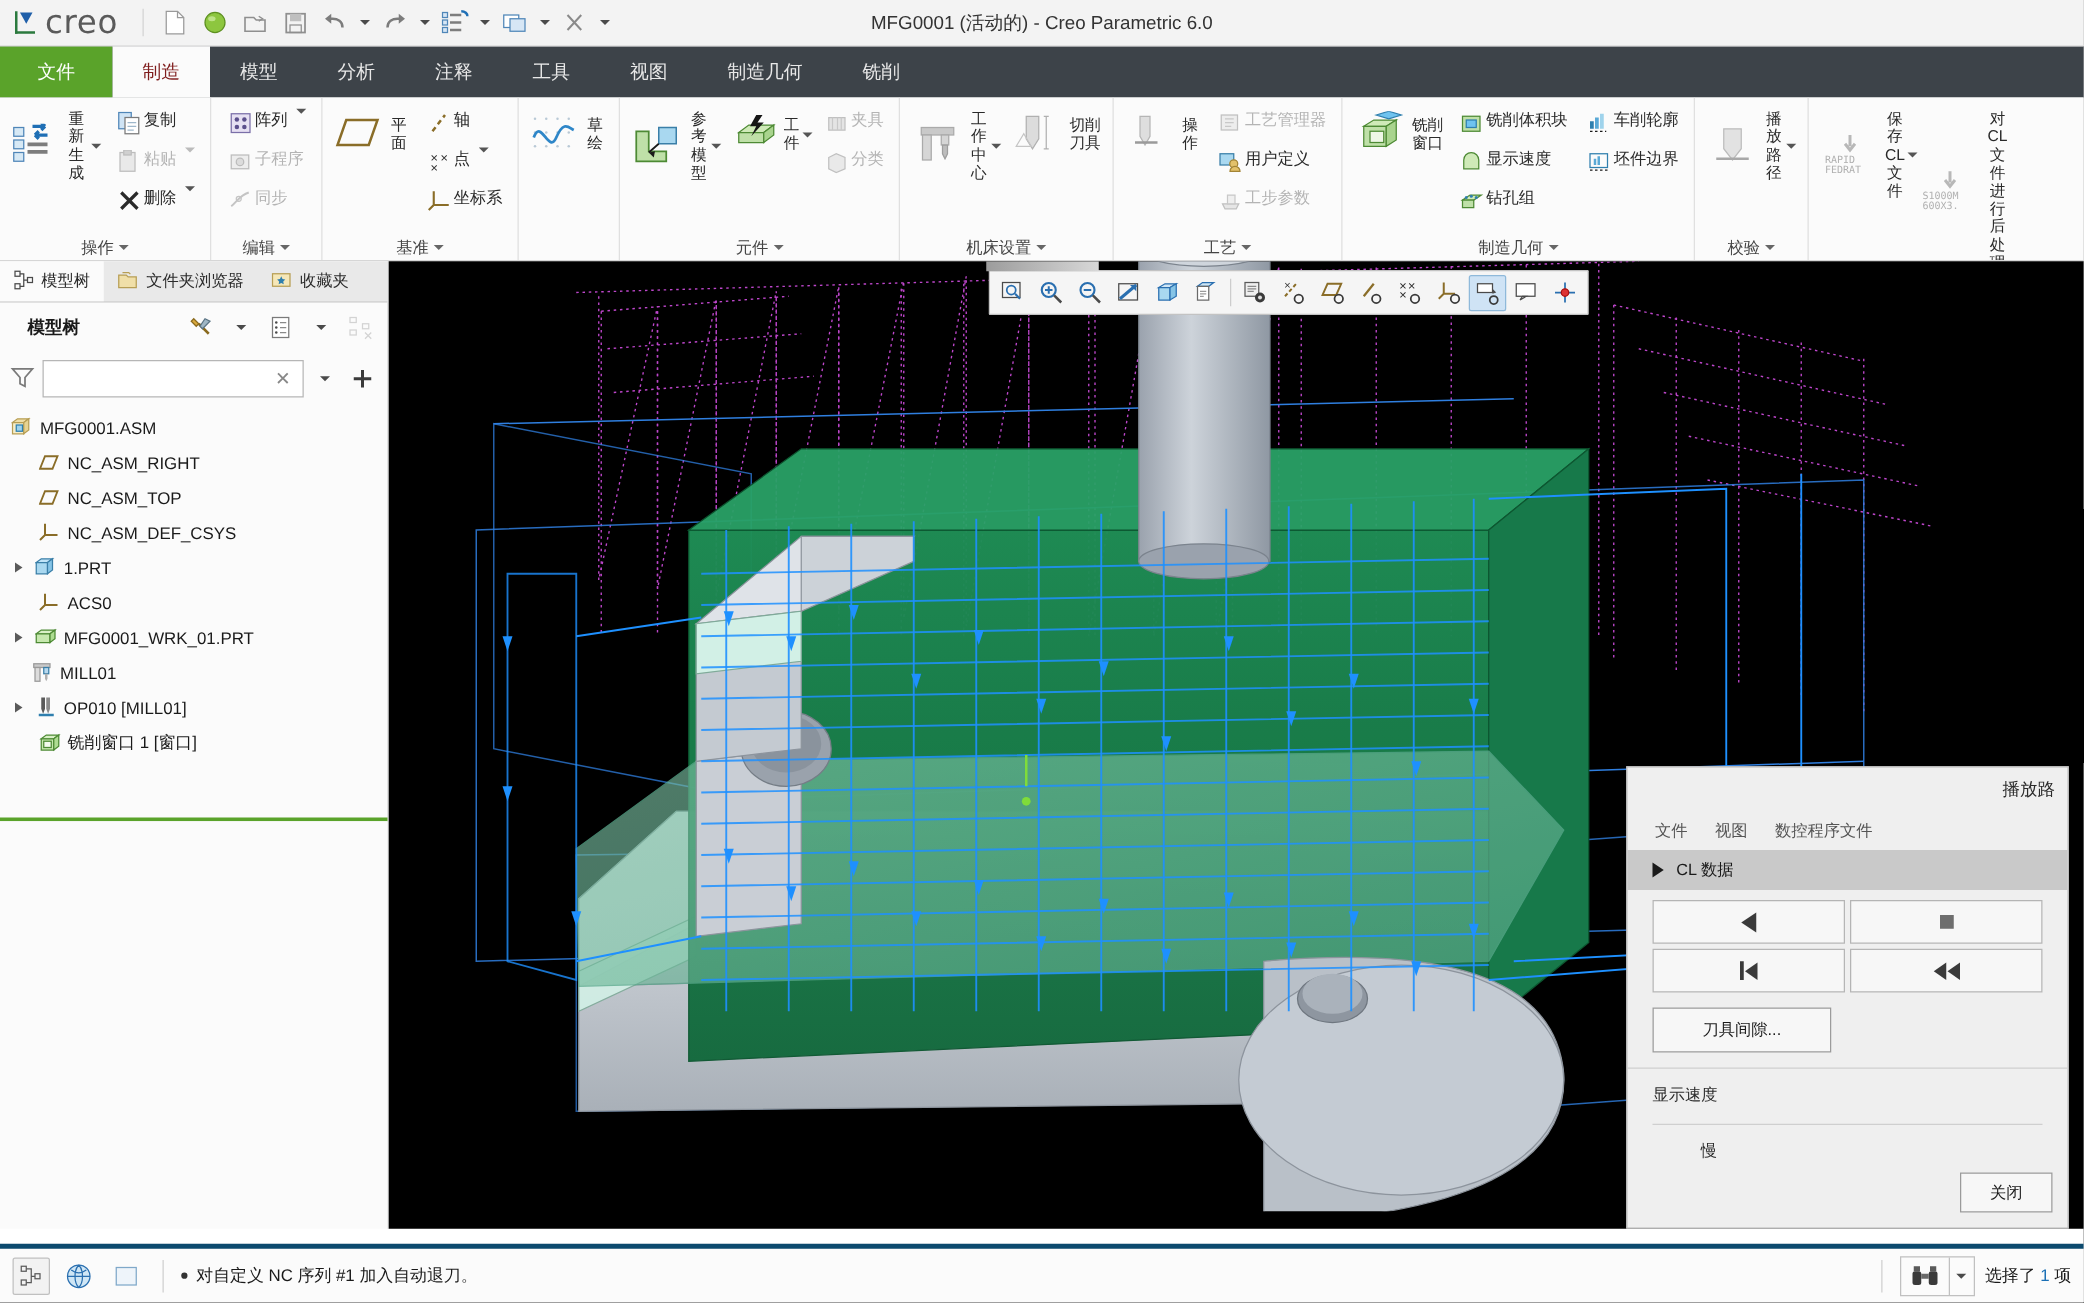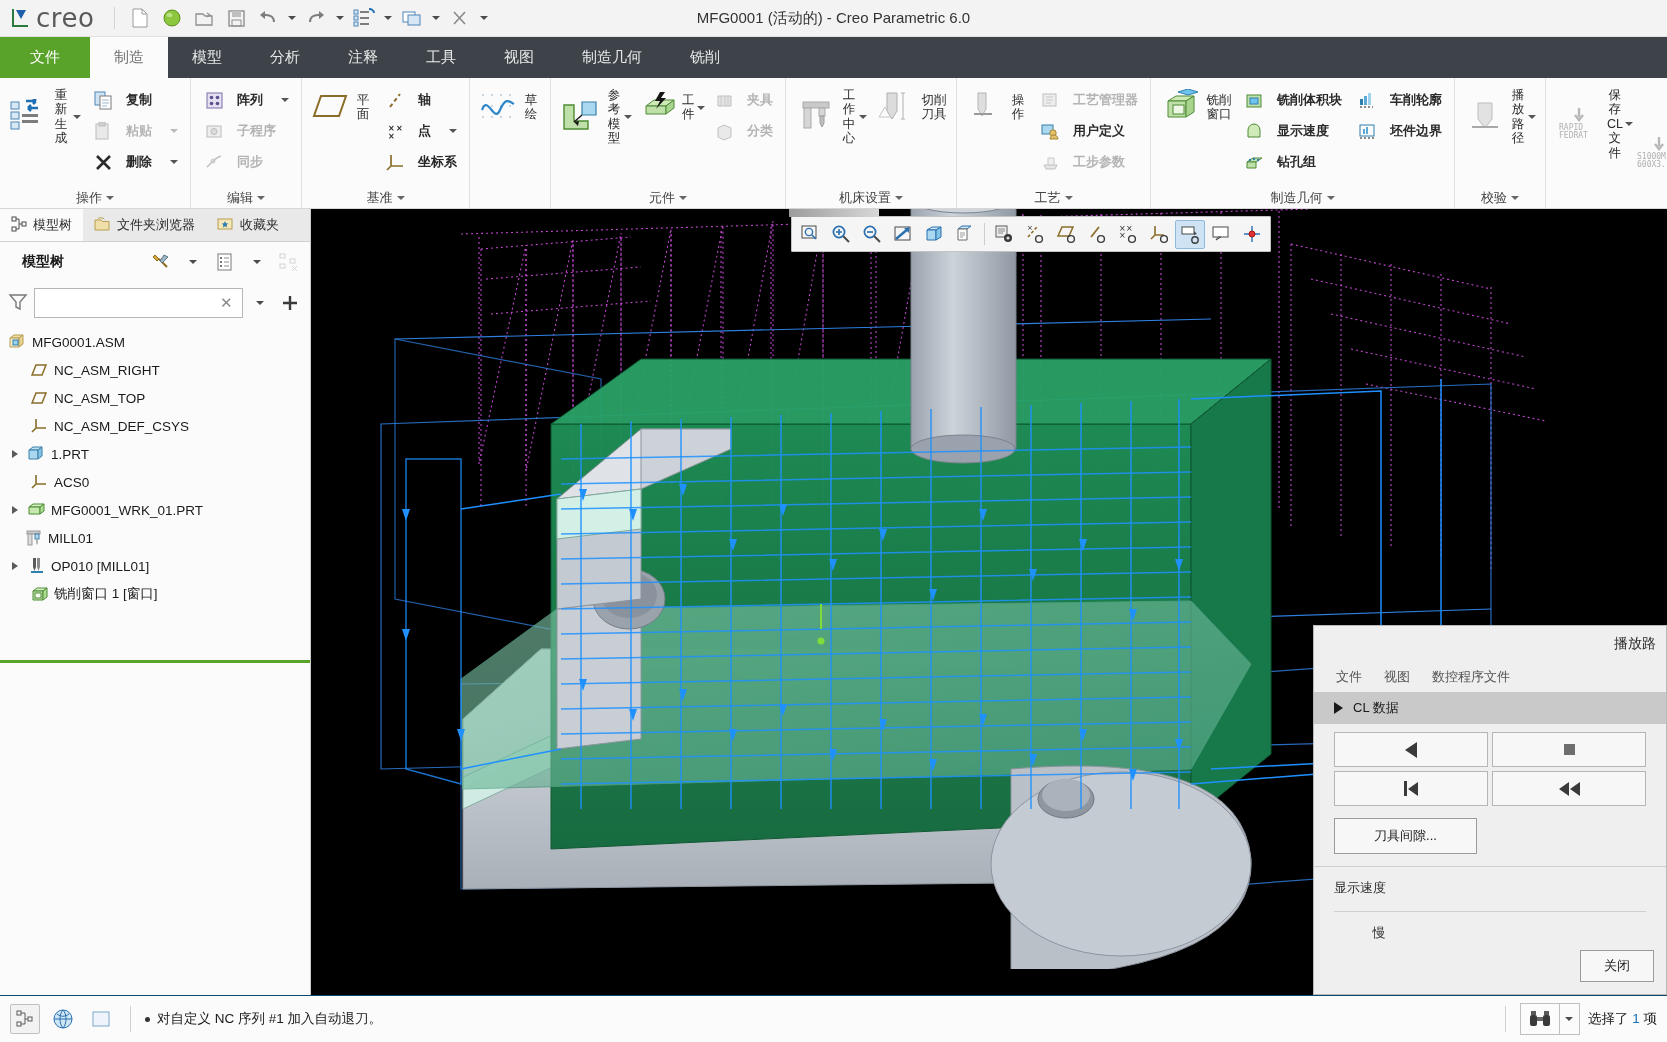--- a/index.html
+++ b/index.html
@@ -42,21 +42,21 @@
     position:absolute; left:0; right:0; text-align:center; font-size:15px; color:#333;
     pointer-events:none;
   }
 
   
   .ribbon-tabs { height:41px; background:#3d4349; display:flex; align-items:stretch; flex:none; }
   .rtab {
     display:flex; align-items:center; padding:0 24px; color:#e8e8e8; font-size:15px; cursor:default;
   }
   .rtab.file { background:#5aa32a; color:#fff; font-weight:normal; padding:0 30px; }
-  .rtab.active { background:#fbfbfb; color:#737373; }
+  .rtab.active { background:#fbfbfb; color:#7f1d1d; }
 
   
   .ribbon {
     height:131px; background:#fbfbfb; border-bottom:1px solid #d6d6d6;
     display:flex; align-items:stretch; flex:none; position:relative; overflow:hidden;
   }
   .rgroup { display:flex; flex-direction:column; position:relative; padding:3px 0 0 0; }
   .rgroup + .rgroup { border-left:1px solid #e0e0e0; }
   .rgroup-body { flex:1; display:flex; align-items:flex-start; padding:4px 7px 0 7px; gap:4px; }
   .rgroup-title {
@@ -69,22 +69,22 @@
     width:66px; display:flex; flex-direction:row; align-items:center; gap:2px;
     padding:3px 2px; border-radius:2px; cursor:default; text-align:center;
   }
   .big-btn.wide { width:76px; }
   .big-btn .ic { height:38px; display:flex; align-items:center; justify-content:center; }
   .big-btn .lb { font-size:12.5px; color:#2a2a2a; line-height:1.15; }
   .big-btn .cc { width:0;height:0;border-left:4px solid transparent;border-right:4px solid transparent;border-top:4px solid #555; margin-top:1px;}
 
   .col { display:flex; flex-direction:column; gap:1px; }
   .sm-btn {
-    display:flex; align-items:center; gap:12px; padding:2px 5px; border-radius:2px;
-    cursor:default; height:30px; white-space:nowrap;font-weight:bold;
+    display:flex; gap:1px; padding:2px 5px; border-radius:2px;
+    cursor:default; height:30px; white-space:nowrap;
   }
   .sm-btn .lb { font-size:13px; color:#2a2a2a; }
   .sm-btn.dis .lb { color:#b4b4b4; }
   .sm-btn .ic { width:22px; height:22px; display:flex; align-items:center; justify-content:center; flex:none;}
   .sm-btn .cc { width:0;height:0;border-left:4px solid transparent;border-right:4px solid transparent;border-top:4px solid #555; margin-left:6px;}
   .sm-btn.dis .cc { border-top-color:#bbb; }
 
   
   .main { flex:1; display:flex; min-height:0; position:relative; }
 
@@ -118,21 +118,21 @@
     display:flex; align-items:center; padding:0 3px; gap:1px; border-radius:1px; z-index:20;
   }
   .vp-grip { position:absolute; left:478px; top:0; width:90px; height:8px;
      background:linear-gradient(90deg,#9c9c9c,#d8d8d8); z-index:21;}
   .vtb { width:30px;height:29px;display:flex;align-items:center;justify-content:center;border-radius:2px;cursor:default;}
   .vtb.on { background:#cfe3f5; border:1px solid #8fb9da;}
   .vtb-sep { width:1px;height:22px;background:#cdcdcd;margin:0 3px;}
 
   
   .dlg {
-    position:absolute; right:0; bottom:0; width:354px; height:370px; background:#efefef;
+    position:absolute; right:12px; bottom:0; width:354px; height:370px; background:#efefef;
     border:1px solid #b9b9b9; z-index:30; display:flex; flex-direction:column; font-size:13px;
   }
   .dlg-title { height:36px; display:flex; align-items:center; justify-content:flex-end; padding:0 10px; color:#2b2b2b; font-size:14px;}
   .dlg-menu { height:30px; display:flex; align-items:center; gap:22px; padding:0 22px; color:#555;}
   .dlg-sec { height:32px; background:#c9c9c9; display:flex; align-items:center; gap:10px; padding:0 20px; color:#1a1a1a;}
   .dlg-sec .tri { width:0;height:0;border-top:6px solid transparent;border-bottom:6px solid transparent;border-left:9px solid #1a1a1a;}
   .dlg-pad { padding:8px 20px 0 20px; }
   .btn-grid { display:grid; grid-template-columns:1fr 1fr; gap:4px; }
   .pbtn {
     height:35px; background:#f7f7f7; border:1px solid #b5b5b5; display:flex; align-items:center;
@@ -150,21 +150,21 @@
   .dlg-div { height:1px; background:#cfcfcf; margin:12px 0 0 0; }
   .speed-lbl { padding:12px 20px 0 20px; color:#2b2b2b; }
   .dlg-div2 { height:1px; background:#cfcfcf; margin:14px 20px 0 20px; }
   .speed-row { display:flex; align-items:center; padding:12px 0 0 0; justify-content:flex-start;}
   .speed-word { width:130px; text-align:center; color:#2b2b2b;}
   .dlg-foot { margin-top:auto; display:flex; justify-content:flex-end; padding:0 12px 12px 0;}
   .close-btn { min-width:74px; height:32px; background:#f7f7f7; border:1px solid #9b9b9b; display:flex;
      align-items:center; justify-content:center; cursor:default; padding:0 14px;}
 
   
-  .statusbar { height:47px; background:#fbfbfb; border-top:1px solid #0c4a6e; display:flex; align-items:center; padding:0 10px; gap:8px; flex:none;}
+  .statusbar { height:47px; background:#fbfbfb; border-top:4px solid #0c4a6e; display:flex; align-items:center; padding:0 10px; gap:8px; flex:none;margin-top:12px;}
   .sb-btn { width:30px;height:30px;display:flex;align-items:center;justify-content:center;border-radius:2px;cursor:default;}
   .sb-btn.framed { border:1px solid #c0c0c0; background:#f2f2f2;}
   .sb-sep { width:1px;height:26px;background:#d0d0d0;margin:0 6px;}
   .sb-msg { font-size:13.5px; color:#1a1a1a; display:flex; align-items:center; gap:7px;}
   .sb-dot { width:5px;height:5px;border-radius:50%;background:#333;display:block;}
   .sb-right { margin-left:auto; display:flex; align-items:center; gap:8px;}
   .binoc-grp { display:flex; align-items:stretch; border:1px solid #c0c0c0; height:32px;}
   .binoc { width:38px; display:flex; align-items:center; justify-content:center;}
   .binoc-c { width:20px; display:flex; align-items:center; justify-content:center; border-left:1px solid #c0c0c0;}
   .sel-txt { font-size:13.5px; color:#1a1a1a;}

